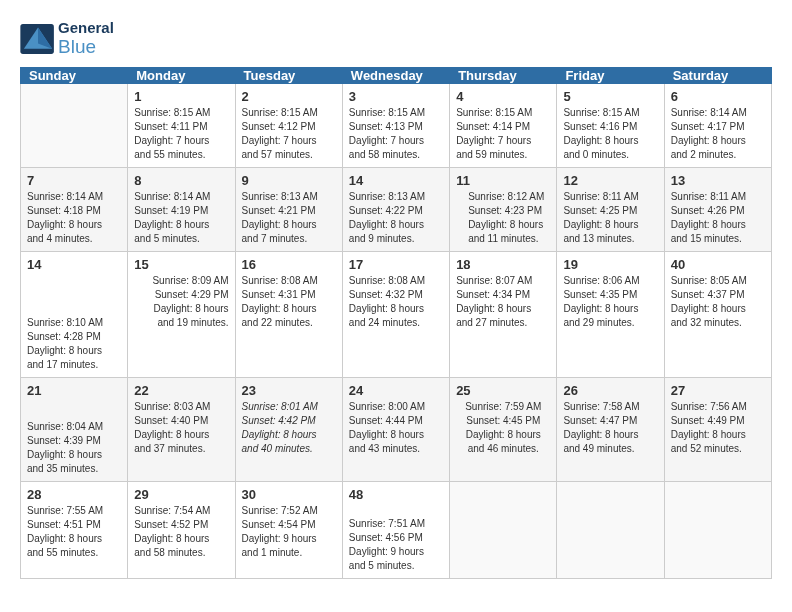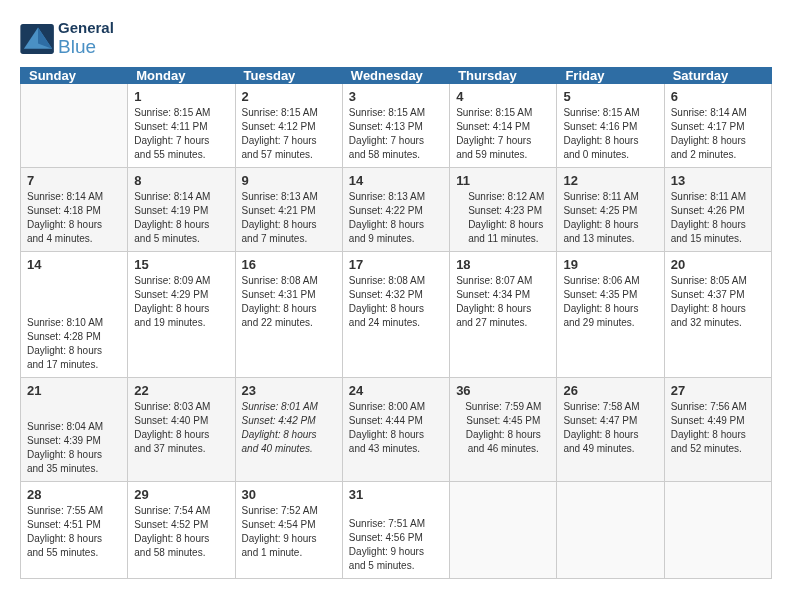--- a/index.html
+++ b/index.html
@@ -212,21 +212,21 @@
       <tr>
         <td>
           <span class="day-number">14</span>
           <div class="day-info" style="white-space: pre-line; margin-top: 44px;">Sunrise: 8:10 AM
 Sunset: 4:28 PM
 Daylight: 8 hours
 and 17 minutes.</div>
         </td>
         <td>
           <span class="day-number">15</span>
-          <div class="day-info" style="white-space: pre-line;">Sunrise: 8:09 AM
+          <div class="day-info" style="white-space: pre-line; text-align: right;">Sunrise: 8:09 AM
 Sunset: 4:29 PM
 Daylight: 8 hours
 and 19 minutes.</div>
         </td>
         <td>
           <span class="day-number">16</span>
           <div class="day-info" style="white-space: pre-line;">Sunrise: 8:08 AM
 Sunset: 4:31 PM
 Daylight: 8 hours
 and 22 minutes.</div>
@@ -246,21 +246,21 @@
 and 27 minutes.</div>
         </td>
         <td>
           <span class="day-number">19</span>
           <div class="day-info" style="white-space: pre-line;">Sunrise: 8:06 AM
 Sunset: 4:35 PM
 Daylight: 8 hours
 and 29 minutes.</div>
         </td>
         <td>
-          <span class="day-number">20</span>
+          <span class="day-number">40</span>
           <div class="day-info" style="white-space: pre-line;">Sunrise: 8:05 AM
 Sunset: 4:37 PM
 Daylight: 8 hours
 and 32 minutes.</div>
         </td>
       </tr>
       <tr>
         <td>
           <span class="day-number">21</span>
           <div class="day-info" style="white-space: pre-line; margin-top: 22px;">Sunrise: 8:04 AM
@@ -283,21 +283,21 @@
 and 40 minutes.</div>
         </td>
         <td>
           <span class="day-number">24</span>
           <div class="day-info" style="white-space: pre-line;">Sunrise: 8:00 AM
 Sunset: 4:44 PM
 Daylight: 8 hours
 and 43 minutes.</div>
         </td>
         <td>
-          <span class="day-number">36</span>
+          <span class="day-number">25</span>
           <div class="day-info" style="white-space: pre-line; text-align: center;">Sunrise: 7:59 AM
 Sunset: 4:45 PM
 Daylight: 8 hours
 and 46 minutes.</div>
         </td>
         <td>
           <span class="day-number">26</span>
           <div class="day-info" style="white-space: pre-line;">Sunrise: 7:58 AM
 Sunset: 4:47 PM
 Daylight: 8 hours
@@ -327,21 +327,21 @@
 and 58 minutes.</div>
         </td>
         <td>
           <span class="day-number">30</span>
           <div class="day-info" style="white-space: pre-line;">Sunrise: 7:52 AM
 Sunset: 4:54 PM
 Daylight: 9 hours
 and 1 minute.</div>
         </td>
         <td>
-          <span class="day-number">31</span>
+          <span class="day-number">48</span>
           <div class="day-info" style="white-space: pre-line; margin-top: 15px;">Sunrise: 7:51 AM
 Sunset: 4:56 PM
 Daylight: 9 hours
 and 5 minutes.</div>
         </td>
         <td class="empty-cell"></td>
         <td class="empty-cell"></td>
         <td class="empty-cell"></td>
       </tr>
     </tbody>

